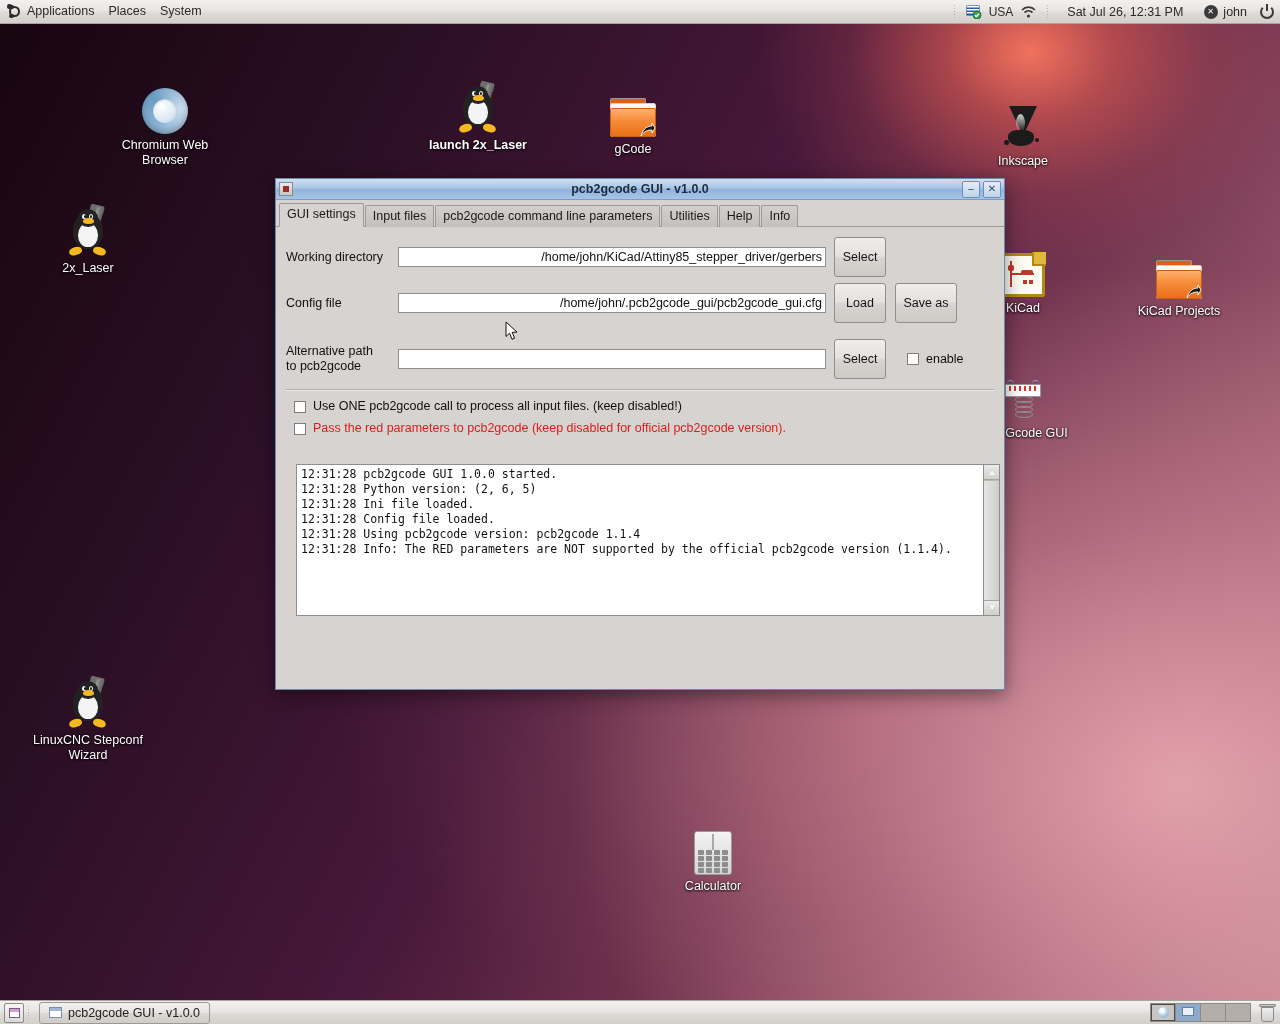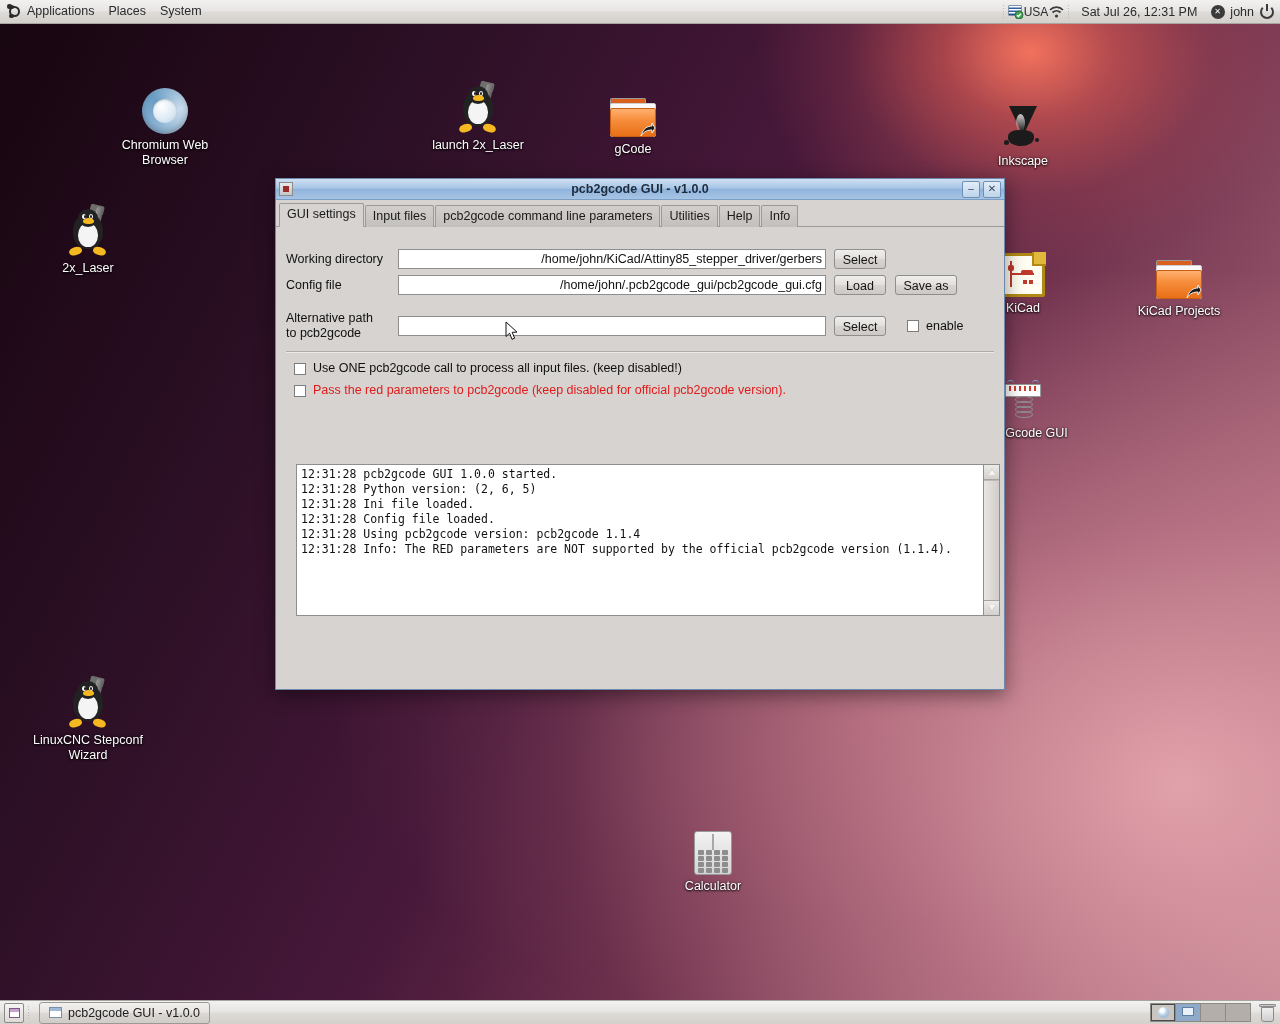--- a/index.html
+++ b/index.html
@@ -28,21 +28,21 @@
   #top-panel {
     position: absolute; left: 0; top: 0; width: 1280px; height: 24px;
     background: linear-gradient(to bottom, #f2f1f0 0%, #e7e5e3 48%, #dedbd8 52%, #d3d0cc 100%);
     border-bottom: 1px solid #a8a49f;
     box-sizing: border-box;
     display: flex; align-items: center;
     font-size: 12.5px; color: #2b2b2b;
     user-select: none;
   }
   .panel-menu { padding: 0 7px; line-height: 23px; height: 23px; display: flex; align-items: center; gap: 5px; }
-  #panel-right { margin-left: auto; display: flex; align-items: center; gap: 0; padding-right: 6px; justify-content: center; }
+  #panel-right { margin-left: auto; display: flex; align-items: center; gap: 7px; padding-right: 6px; justify-content: center; }
   .panel-sep { width: 3px; height: 16px; background-image: radial-gradient(circle, #aaa 1px, transparent 1px); background-size: 3px 3px; opacity: .8; margin: 0 3px; }
   .clock { padding: 0 8px; font-size: 12.5px; }
   .user-item { display: flex; align-items: center; gap: 5px; padding: 0 6px; }
 
   
   .ubuntu-logo { width: 15px; height: 15px; position: relative; display:inline-block; }
   .ubuntu-logo i { position: absolute; width: 4.5px; height: 4.5px; border-radius: 50%; background: #2a2a2a; }
   .ubuntu-logo i:nth-child(1) { left: 10px; top: 5.2px; }
   .ubuntu-logo i:nth-child(2) { left: 2.2px; top: 0.6px; }
   .ubuntu-logo i:nth-child(3) { left: 2.2px; top: 9.8px; }
@@ -151,36 +151,36 @@
   #win-body { padding: 0; }
 
   
   .tabbar { display: flex; align-items: flex-end; padding: 4px 0 0 3px; height: 22px; box-sizing: content-box;
     border-bottom: 1px solid #9a9a9a; background: #d6d3d0; }
   .tab { padding: 3px 7px 3px 7px; font-size: 12.5px; line-height: 15px;
     border: 1px solid #9a9a9a; border-bottom: none; background: linear-gradient(to bottom,#d2cfcc,#c2bfbc);
     margin-right: 1px; border-radius: 2px 2px 0 0; position: relative; top: 1px; color:#1a1a1a; }
   .tab.active { background: #d6d3d0; border-color: #9a9a9a; top: 1px; padding-bottom: 4px; border-bottom: 1px solid #d6d3d0; z-index:2; }
 
-  .panel-content { background:#d6d3d0; padding: 22px 10px 0 10px; height: 237px; box-sizing: border-box; position:relative; }
+  .panel-content { background:#d6d3d0; padding: 10px 10px 0 10px; height: 237px; box-sizing: border-box; position:relative; }
 
   .row { display: flex; align-items: center; margin-bottom: 6px; }
   .lbl-cell { width: 112px; flex: none; font-size: 12.5px; }
   .lbl-cell.two-line { line-height: 15px; }
 
   input.txt {
     height: 20px; border: 1px solid #8e8e8e; background: #ffffff; box-sizing: border-box;
     font-family: "Liberation Sans", sans-serif; font-size: 12.5px; color: #111;
     text-align: right; padding: 0 3px; outline: none;
   }
   .btn {
     border: 1px solid #8e8e8e; border-radius: 3px;
     background: linear-gradient(to bottom, #f0eeec 0%, #e3e0dd 48%, #d8d4d1 52%, #cdc9c5 100%);
     font-family: "Liberation Sans", sans-serif; font-size: 12.5px; color: #151515;
-    padding: 2px 10px; height: 20px; box-sizing: border-box; cursor: default; line-height: 16px;
+    padding: 2px 10px; height: 40px; box-sizing: border-box; cursor: default; line-height: 16px;
   }
 
   hr.sep { border: none; border-top: 1px solid #b0aca8; border-bottom: 1px solid #eceae8; margin: 10px 0 8px 0; }
 
   .chk-row { display: flex; align-items: flex-end; margin: 0 0 8px 8px; font-size: 12.5px; }
   .chk {
     width: 12px; height: 12px; border: 1px solid #7d7d7d; background: #ffffff;
     margin-right: 7px; flex: none; position: relative; box-sizing: border-box;
   }
   .chk.checked::after {
@@ -318,21 +318,21 @@
           <span class="eye r"></span>
           <span class="pupil l"></span>
           <span class="pupil r"></span>
         <span class="beak"></span>
           <span class="foot l"></span>
           <span class="foot r"></span>
         </span>
       </span>
       <span class="lbl">2x_Laser</span>
     </div>
-    <div class="desk-icon" style="left: 423px; top: 82px;">
+    <div class="desk-icon" style="left: 423px; top: 82px; font-weight: bold;">
       <span class="glyph">
         <span class="tux">
         <span class="tool2"></span>
           <span class="tool"></span>
         <span class="body"></span>
           <span class="belly"></span>
           <span class="head"></span>
         <span class="eye l"></span>
           <span class="eye r"></span>
           <span class="pupil l"></span>

